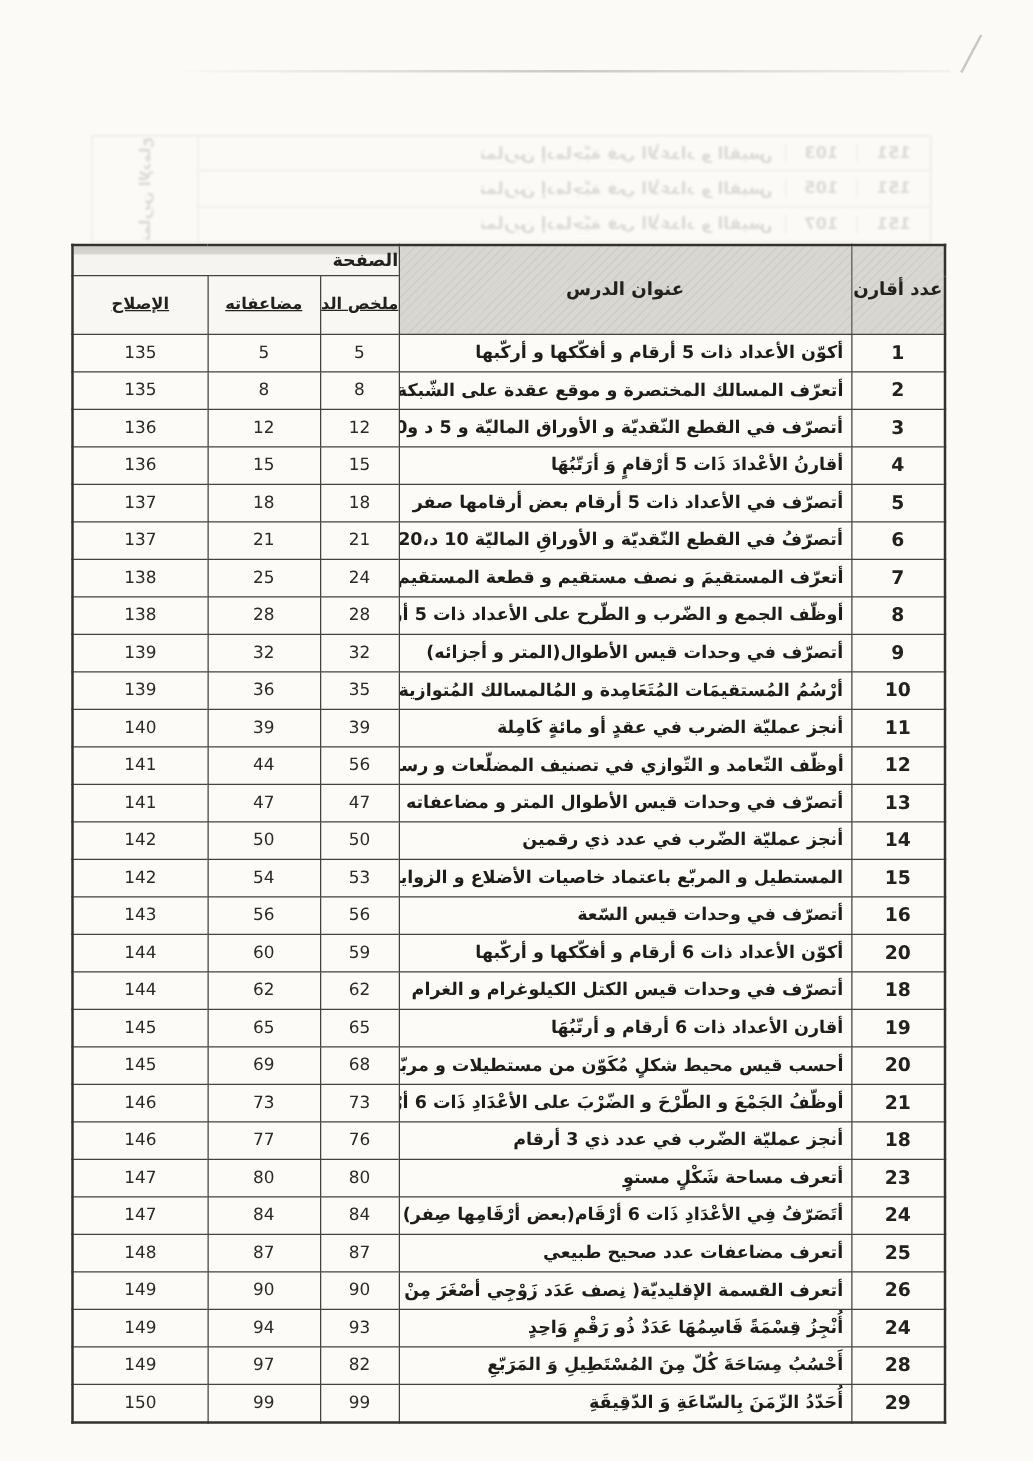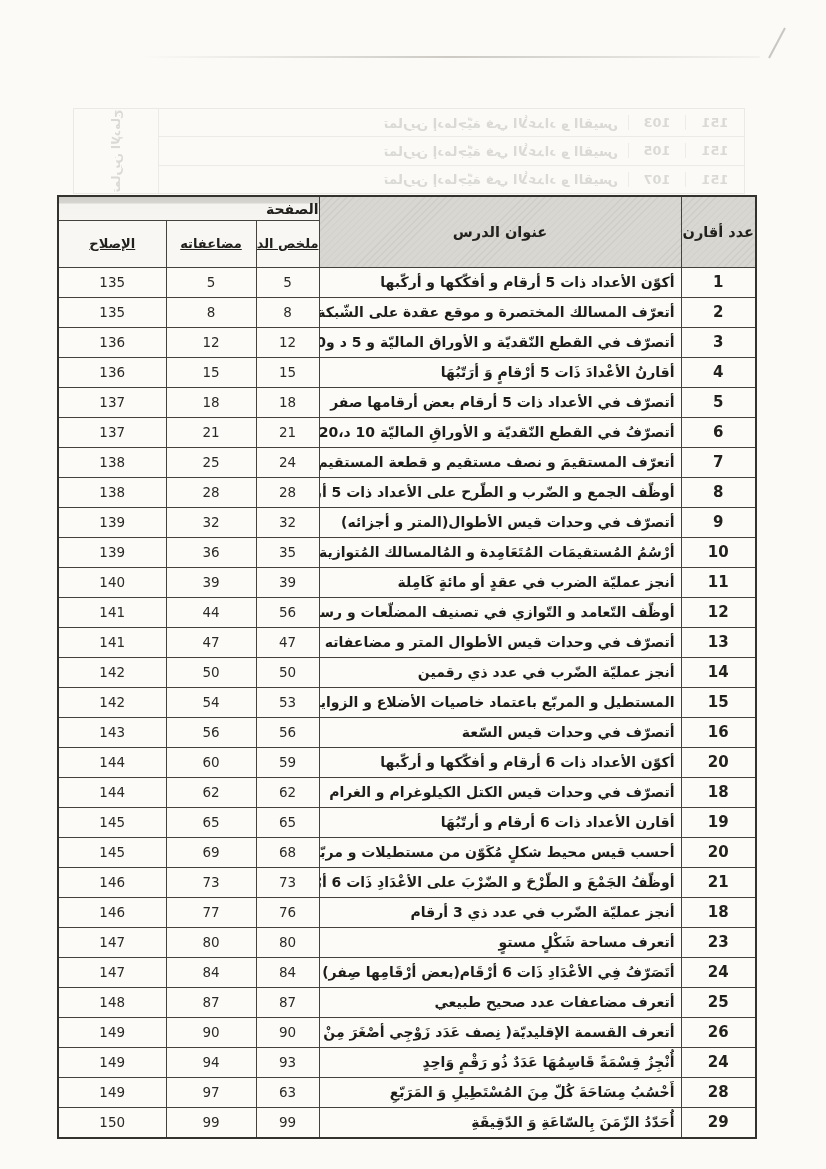--- a/index.html
+++ b/index.html
@@ -335,21 +335,21 @@
         <tr>
           <td class="lesson-n">24</td>
           <td class="title-cell">أُنْجِزُ قِسْمَةً قَاسِمُهَا عَدَدٌ ذُو رَقْمٍ وَاحِدٍ</td>
           <td class="page-n">93</td>
           <td class="page-n">94</td>
           <td class="page-n">149</td>
         </tr>
         <tr>
           <td class="lesson-n">28</td>
           <td class="title-cell">أَحْسُبُ مِسَاحَةَ كُلّ مِنَ المُسْتَطِيلِ وَ المَرَبّعِ</td>
-          <td class="page-n">63</td>
+          <td class="page-n">82</td>
           <td class="page-n">97</td>
           <td class="page-n">149</td>
         </tr>
         <tr>
           <td class="lesson-n">29</td>
           <td class="title-cell">أُحَدّدُ الزّمَنَ بِالسّاعَةِ وَ الدّقِيقَةِ</td>
           <td class="page-n">99</td>
           <td class="page-n">99</td>
           <td class="page-n">150</td>
         </tr>

